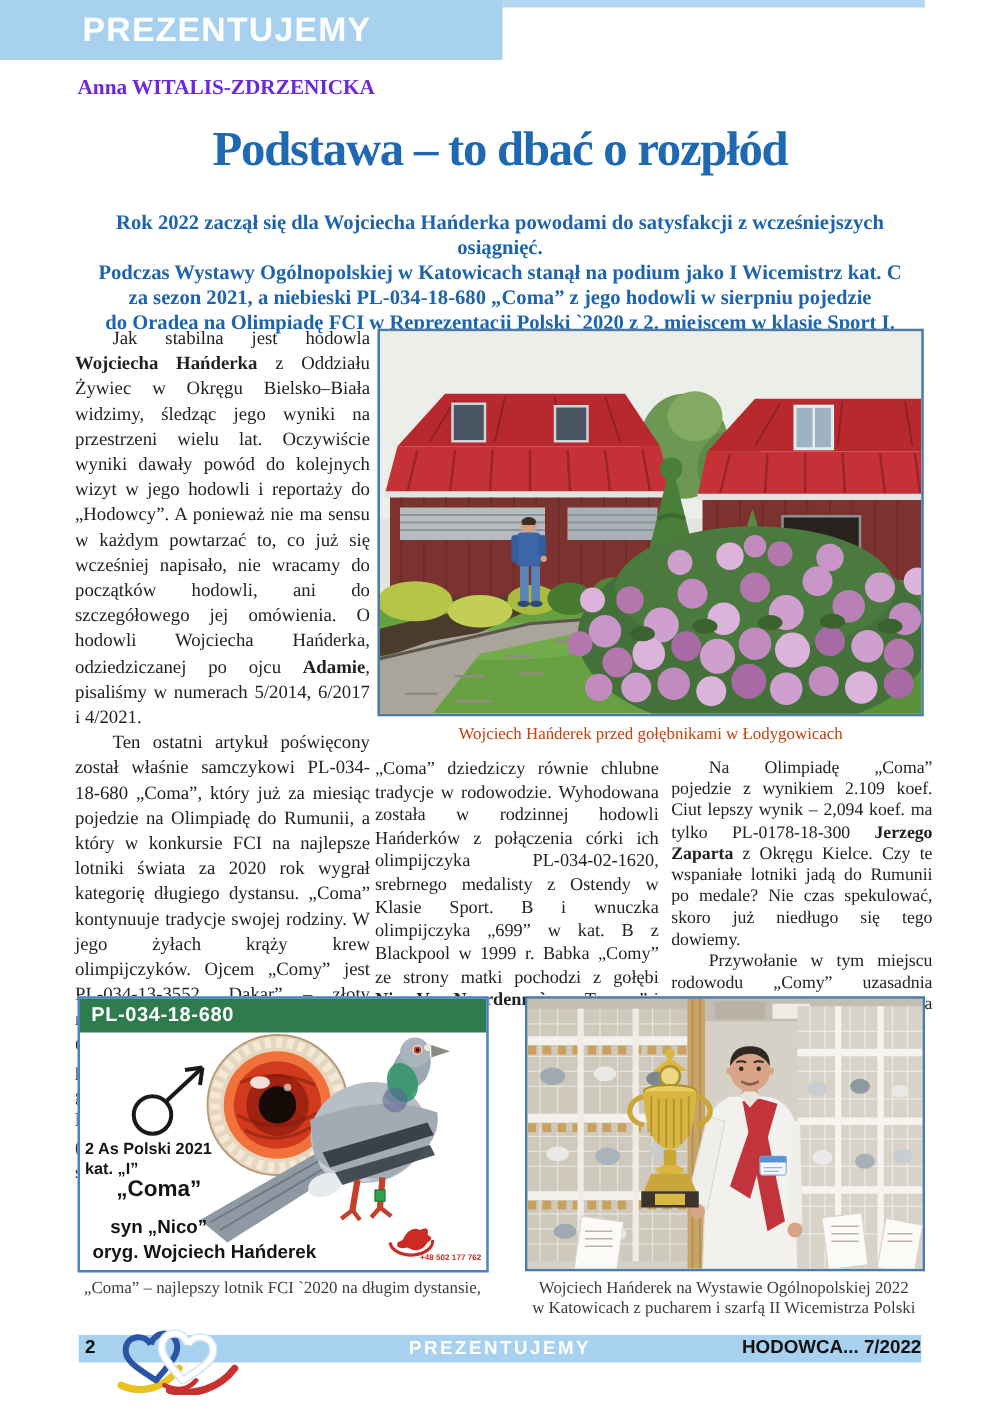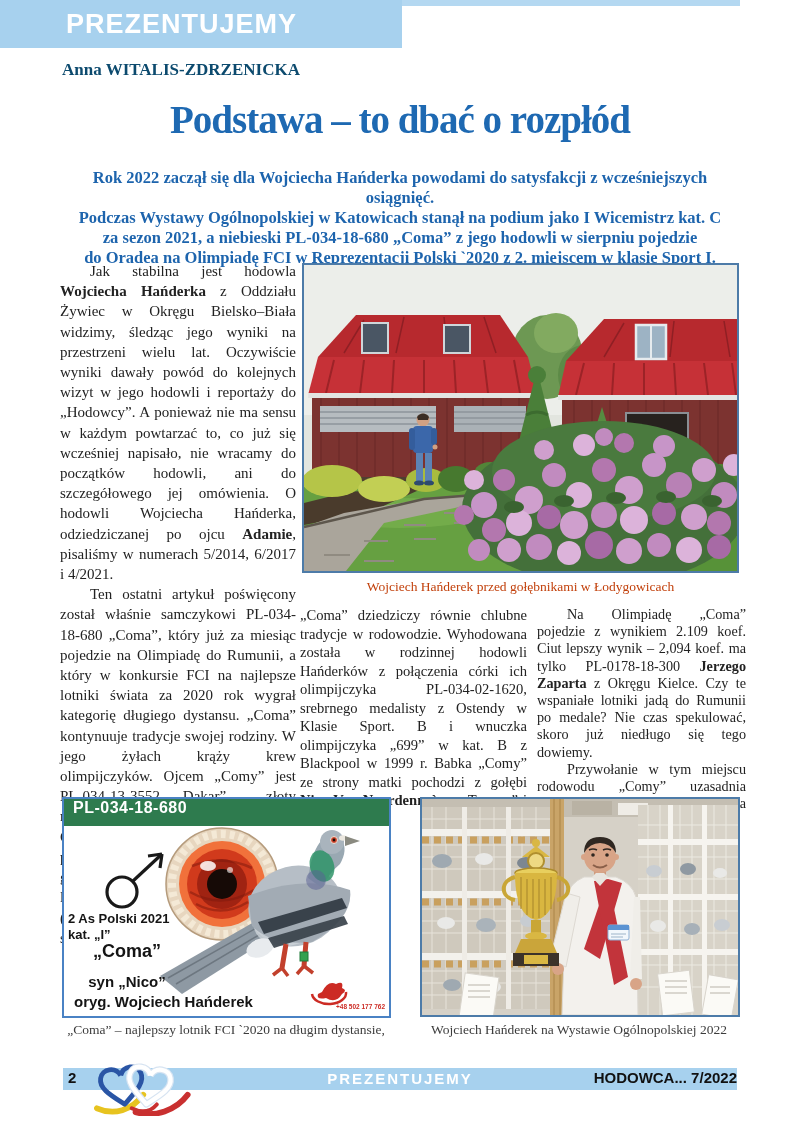--- a/index.html
+++ b/index.html
@@ -4,21 +4,21 @@
 <style>
   html,body{margin:0;padding:0;background:#ffffff;}
   .page{position:relative;width:800px;height:1141px;background:#ffffff;overflow:hidden;
         font-family:"Liberation Serif",serif;color:#222;}
   .abs{position:absolute;}
   
   .band-strip{left:0;top:46;width:740px;height:6px;background:#b4d8f1;}
   .band-main{left:0;top:0;width:402px;height:48px;background:#a7d1ee;display:flex;align-items:center;}
   .band-label{font-family:"Liberation Sans",sans-serif;font-weight:bold;font-size:27px;color:#ffffff;
               letter-spacing:1px;padding-left:66px;}
-  .author{left:62px;top:60px;font-size:17px;font-weight:600;color:#0c4a6e;}
+  .author{left:62px;top:60px;font-size:17px;font-weight:600;color:#6d28d9;}
   .title{left:0;top:97px;width:800px;text-align:center;font-size:39px;font-weight:bold;
          color:#1e69b2;letter-spacing:-1px;}
   .lead{left:60px;top:168px;width:680px;text-align:center;color:#1d64ad;font-weight:bold;
         font-size:16.5px;line-height:20px;}
   
   .col{position:absolute;text-align:justify;}
   .col p{margin:0;}
   .col p.ind{text-indent:30px;}
   .col1{left:60px;top:261px;width:236px;font-size:15px;line-height:20.2px;}
   .col2{left:300px;top:606px;width:227px;font-size:14.6px;line-height:18.5px;}
@@ -27,21 +27,21 @@
   .photo{border:2px solid #4d7ba8;background:#e8e9e6;overflow:hidden;}
   .garden{left:302px;top:263px;width:433px;height:306px;}
   .gcaption{left:302px;top:579px;width:437px;text-align:center;font-size:13.5px;color:#c2410c;}
   .trophy{left:420px;top:797px;width:316px;height:216px;}
   .caption2{text-align:center;font-size:13.5px;color:#3c3c3c;line-height:15.5px;}
   .capL{left:56px;top:1022px;width:340px;}
   .capR{left:418px;top:1022px;width:322px;}
   
   .card{left:62px;top:797px;width:329px;height:221px;border:2px solid #4a82c4;background:#ffffff;
         box-sizing:border-box;}
-  .card-bar{position:absolute;left:0;top:0;width:325px;height:27px;background:#2e7b4e;display:flex;align-items:flex-start;}
+  .card-bar{position:absolute;left:0;top:0;width:325px;height:27px;background:#2e7b4e;display:flex;align-items:center;}
   .card-ring{font-family:"Liberation Sans",sans-serif;font-weight:bold;font-size:16px;color:#fff;
              padding-left:9px;letter-spacing:.5px;}
   .card-art{position:absolute;left:0;top:27px;width:325px;height:190px;}
   .card-txt{position:absolute;font-family:"Liberation Sans",sans-serif;font-weight:bold;color:#141414;}
   .award{left:4px;top:112px;width:118px;text-align:left;font-size:13px;line-height:16px;}
   .cname{left:4px;top:142px;width:118px;text-align:center;font-size:18px;}
   .clineage{left:4px;top:174px;width:118px;text-align:center;font-size:15px;}
   .cowner{left:10px;top:194px;width:210px;font-size:15px;}
   .cphone{right:4px;bottom:6px;font-size:6.5px;color:#cc2b24;font-family:"Liberation Sans",sans-serif;font-weight:bold;}
   
@@ -361,20 +361,21 @@
         <path d="M46,186 h22 M46,192 h22 M46,198 h22 M243,182 h22 M243,188 h22 M243,194 h22 M288,188 h20 M288,194 h20" stroke="#b9b4aa" stroke-width="1.2"></path>
       </g>
     </svg>
   </div>
 
   <div class="abs caption2 capL">
     <div>„Coma” – najlepszy lotnik FCI `2020 na długim dystansie,</div>
   </div>
   <div class="abs caption2 capR">
     <div>Wojciech Hańderek  na Wystawie Ogólnopolskiej 2022</div>
+    <div>w Katowicach z pucharem i szarfą II Wicemistrza Polski</div>
   </div>
 
   <div class="abs f-band"></div>
   <div class="abs f-page">2</div>
   <svg class="abs hearts" width="118" height="56" viewBox="0 0 120 58">
     <path d="M4 50 C22 58 40 52 52 36" stroke="#e7c31f" stroke-width="6" fill="none" stroke-linecap="round"></path>
     <path d="M44 54 C64 60 86 52 98 36" stroke="#c93030" stroke-width="6" fill="none" stroke-linecap="round"></path>
     <path d="M40 50 C52 56 60 53 66 46" stroke="#c93030" stroke-width="4" fill="none" stroke-linecap="round"></path>
     <path d="M30 16 C26 6 12 6 9 16 C6 26 16 34 30 46 C44 34 54 26 51 16 C48 6 34 6 30 16" transform="rotate(-8 30 26)" stroke="#2a55a5" stroke-width="5" fill="none" stroke-linejoin="round"></path>
     <path d="M58 16 C54 6 40 6 37 16 C34 26 44 34 58 46 C72 34 82 26 79 16 C76 6 62 6 58 16" transform="rotate(8 58 26)" stroke="#d7e4f2" stroke-width="7" fill="none" stroke-linejoin="round"></path>

